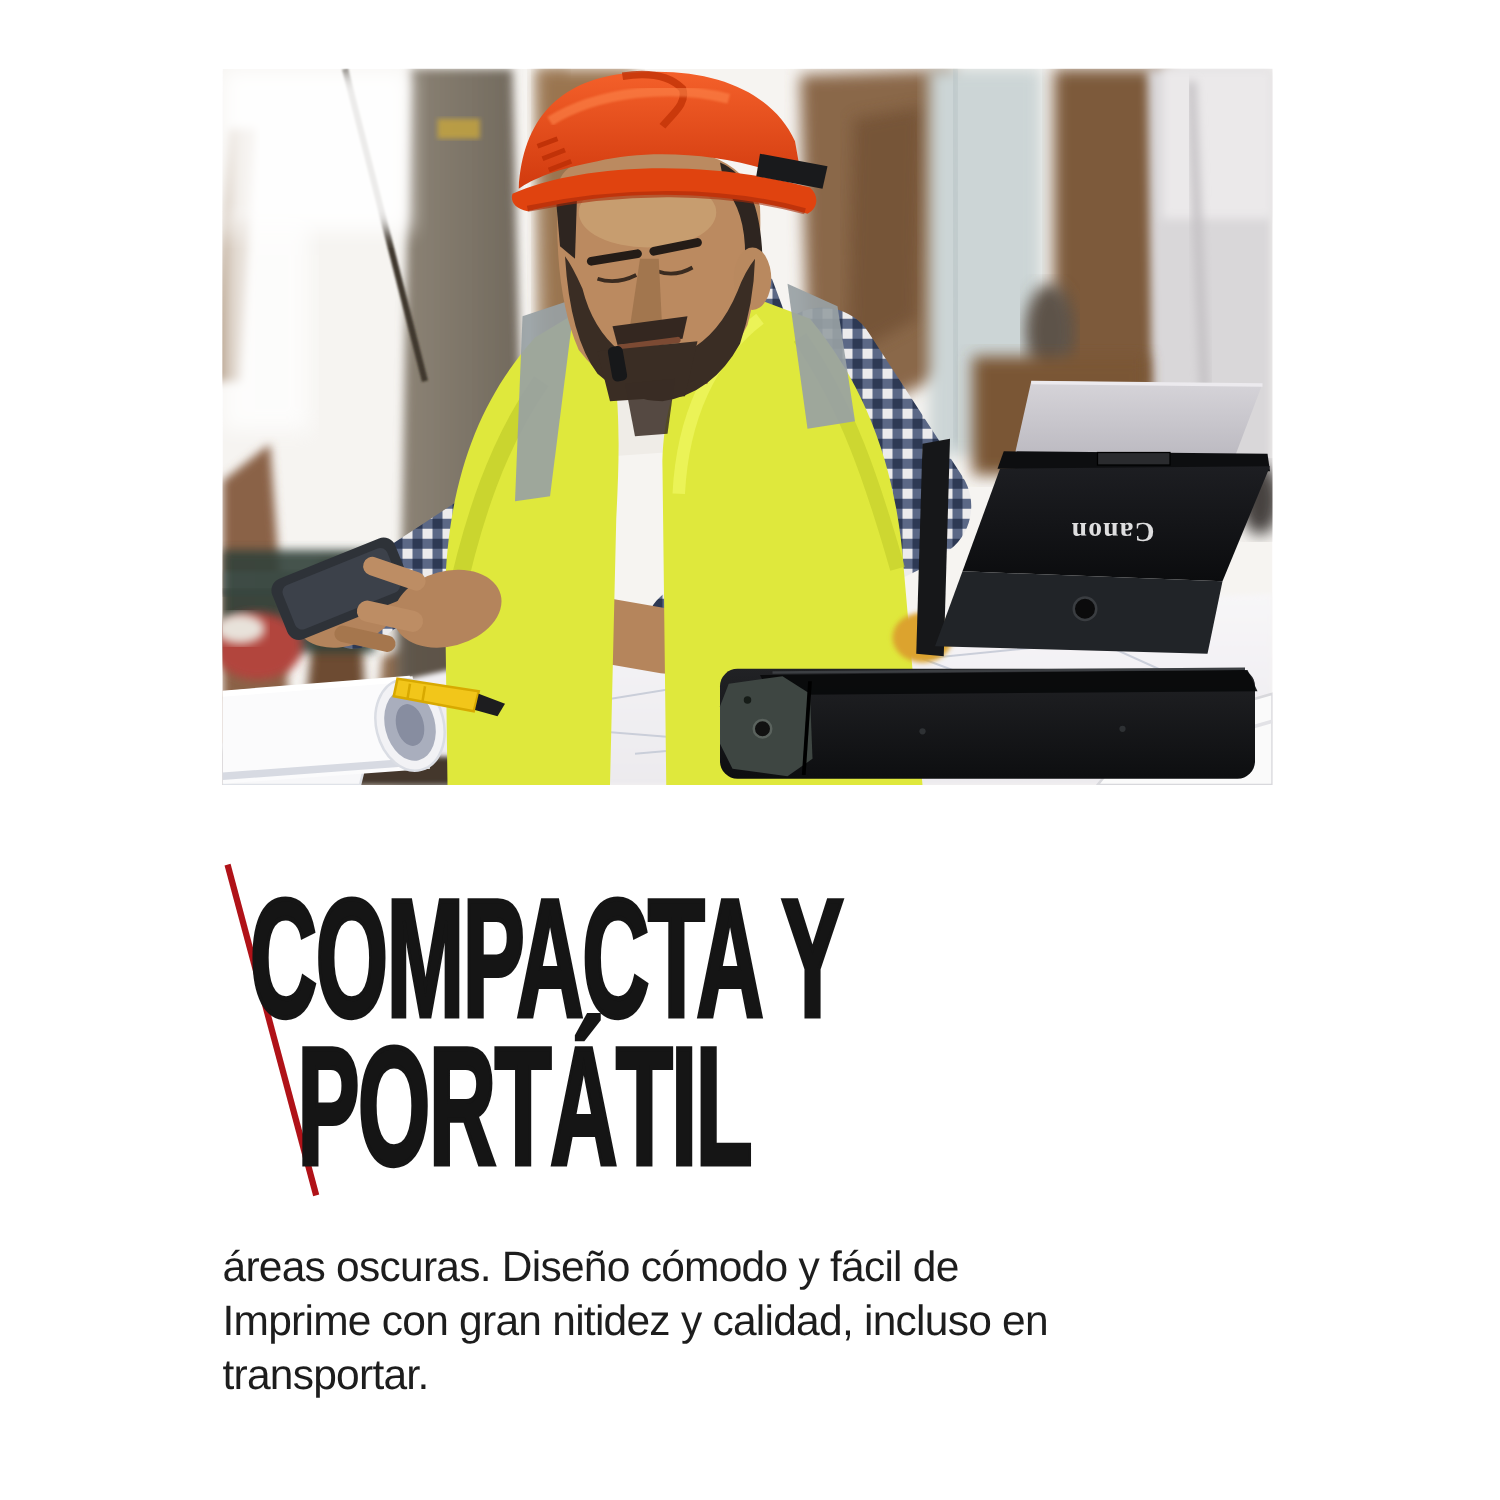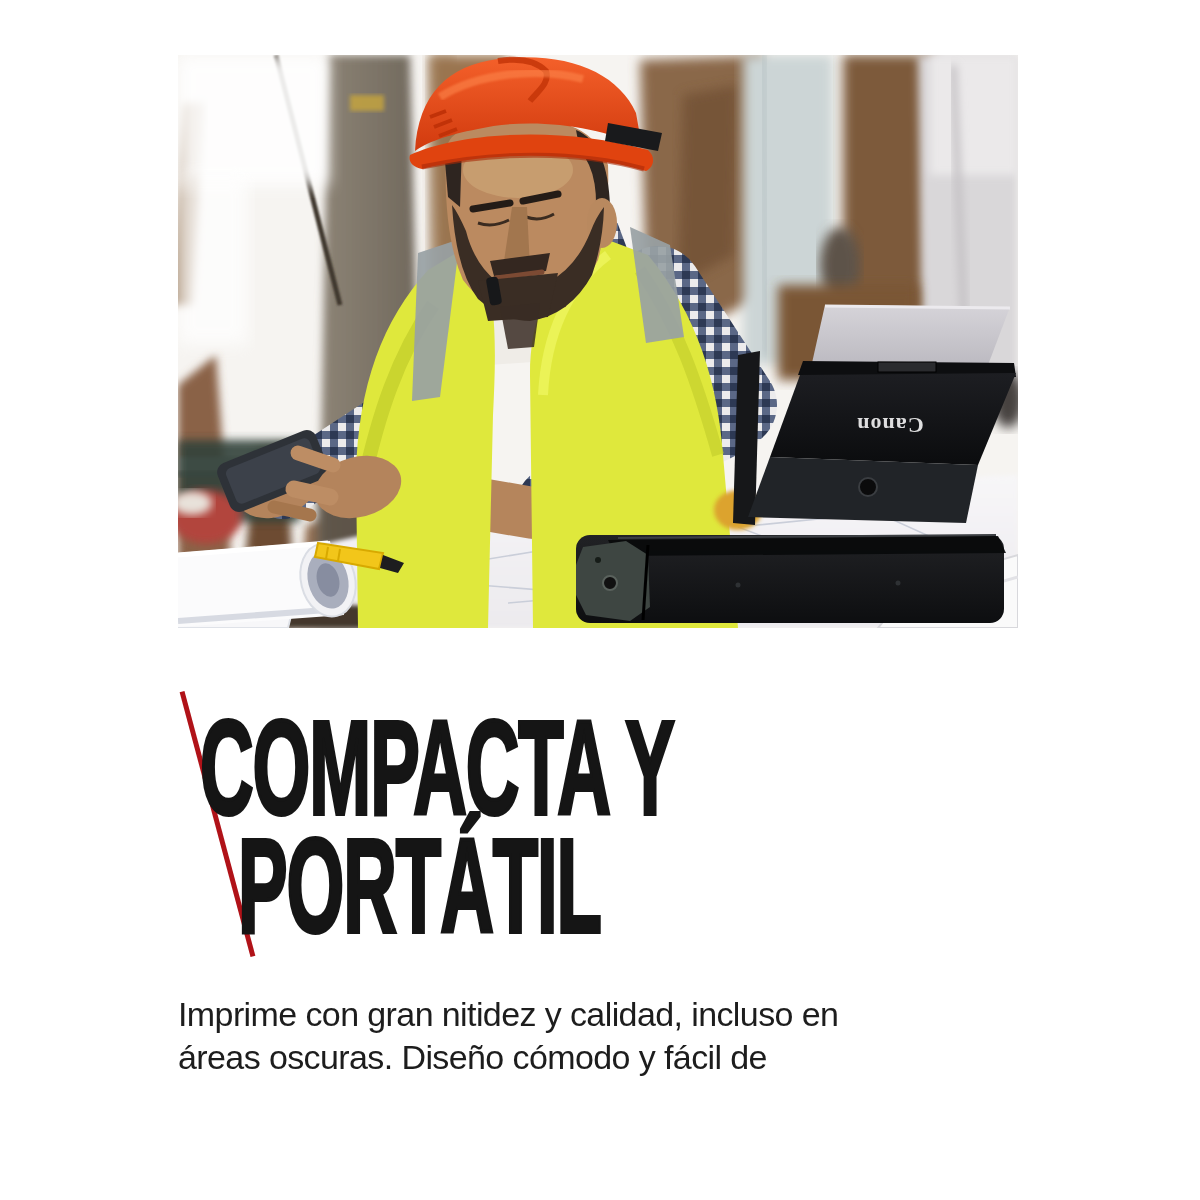--- a/index.html
+++ b/index.html
@@ -242,17 +242,18 @@
   </div>
 
   <div class="accent-line" style="background: rgb(176, 18, 24);"></div>
 
   <h1 style="margin:0;">
     <div class="headline-line hl1" style="color: rgb(21, 21, 21);">COMPACTA Y</div>
     <div class="headline-line hl2" style="color: rgb(21, 21, 21);">PORTÁTIL</div>
   </h1>
 
   <div class="desc" style="color: rgb(29, 29, 29);">
+    <div>áreas oscuras. Diseño cómodo y fácil de</div>
     <div>Imprime con gran nitidez y calidad, incluso en</div>
-    <div>áreas oscuras. Diseño cómodo y fácil de</div>
+    <div>transportar.</div>
   </div>
 
 </div>
 
 </body></html>

